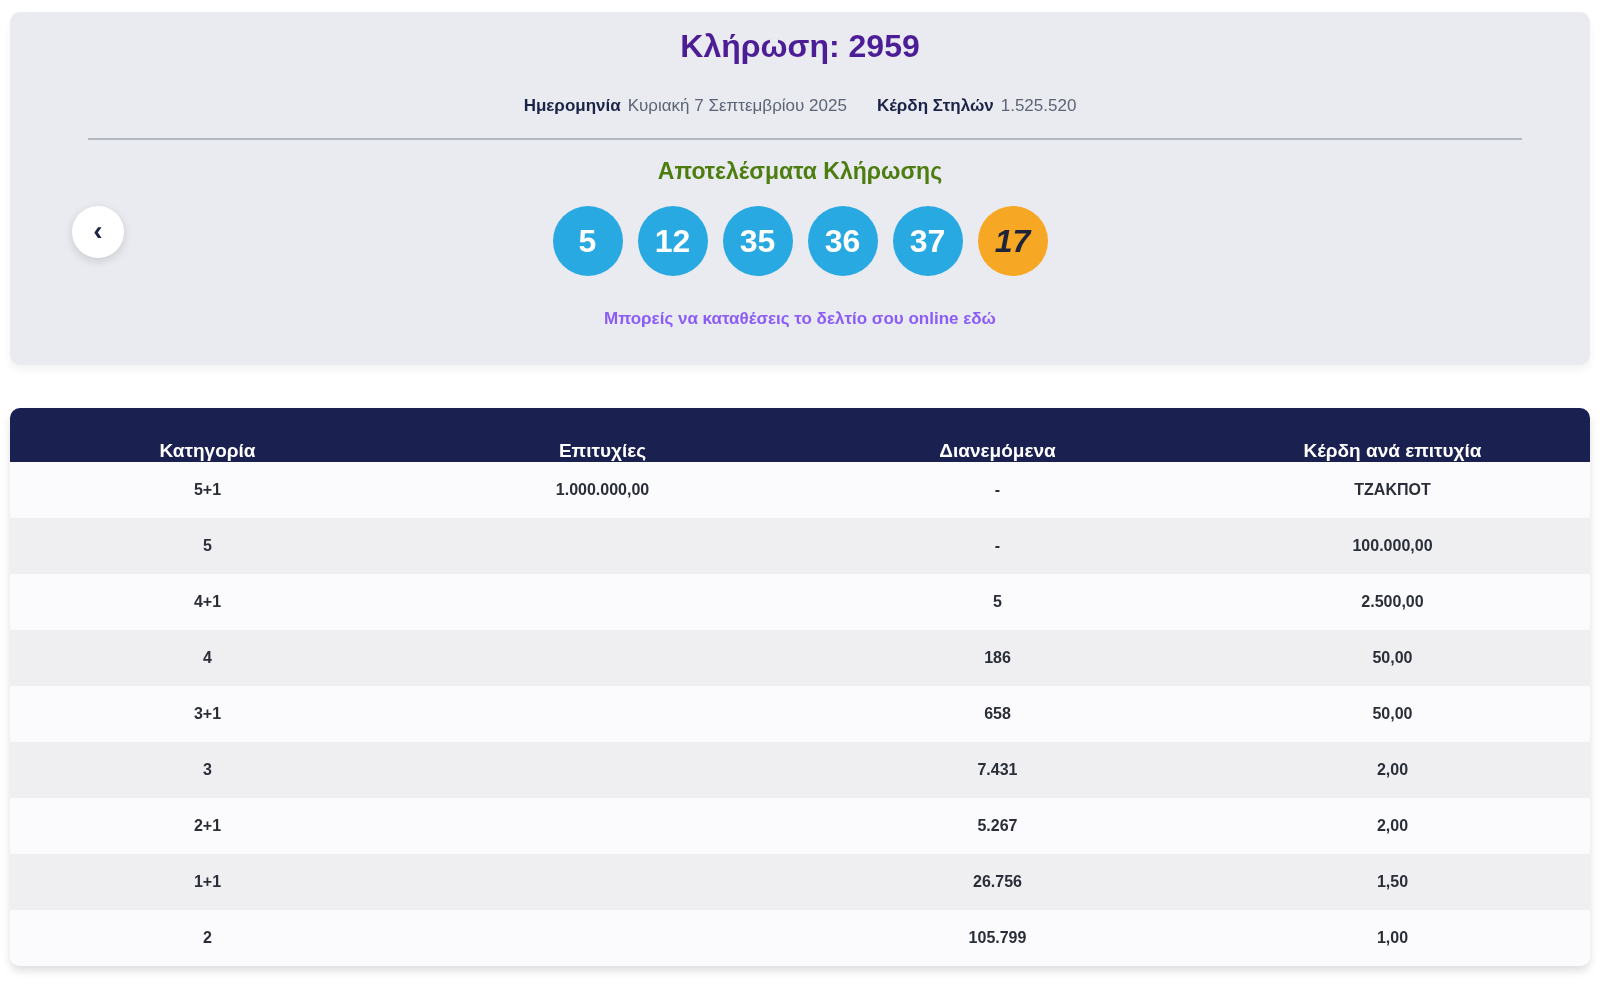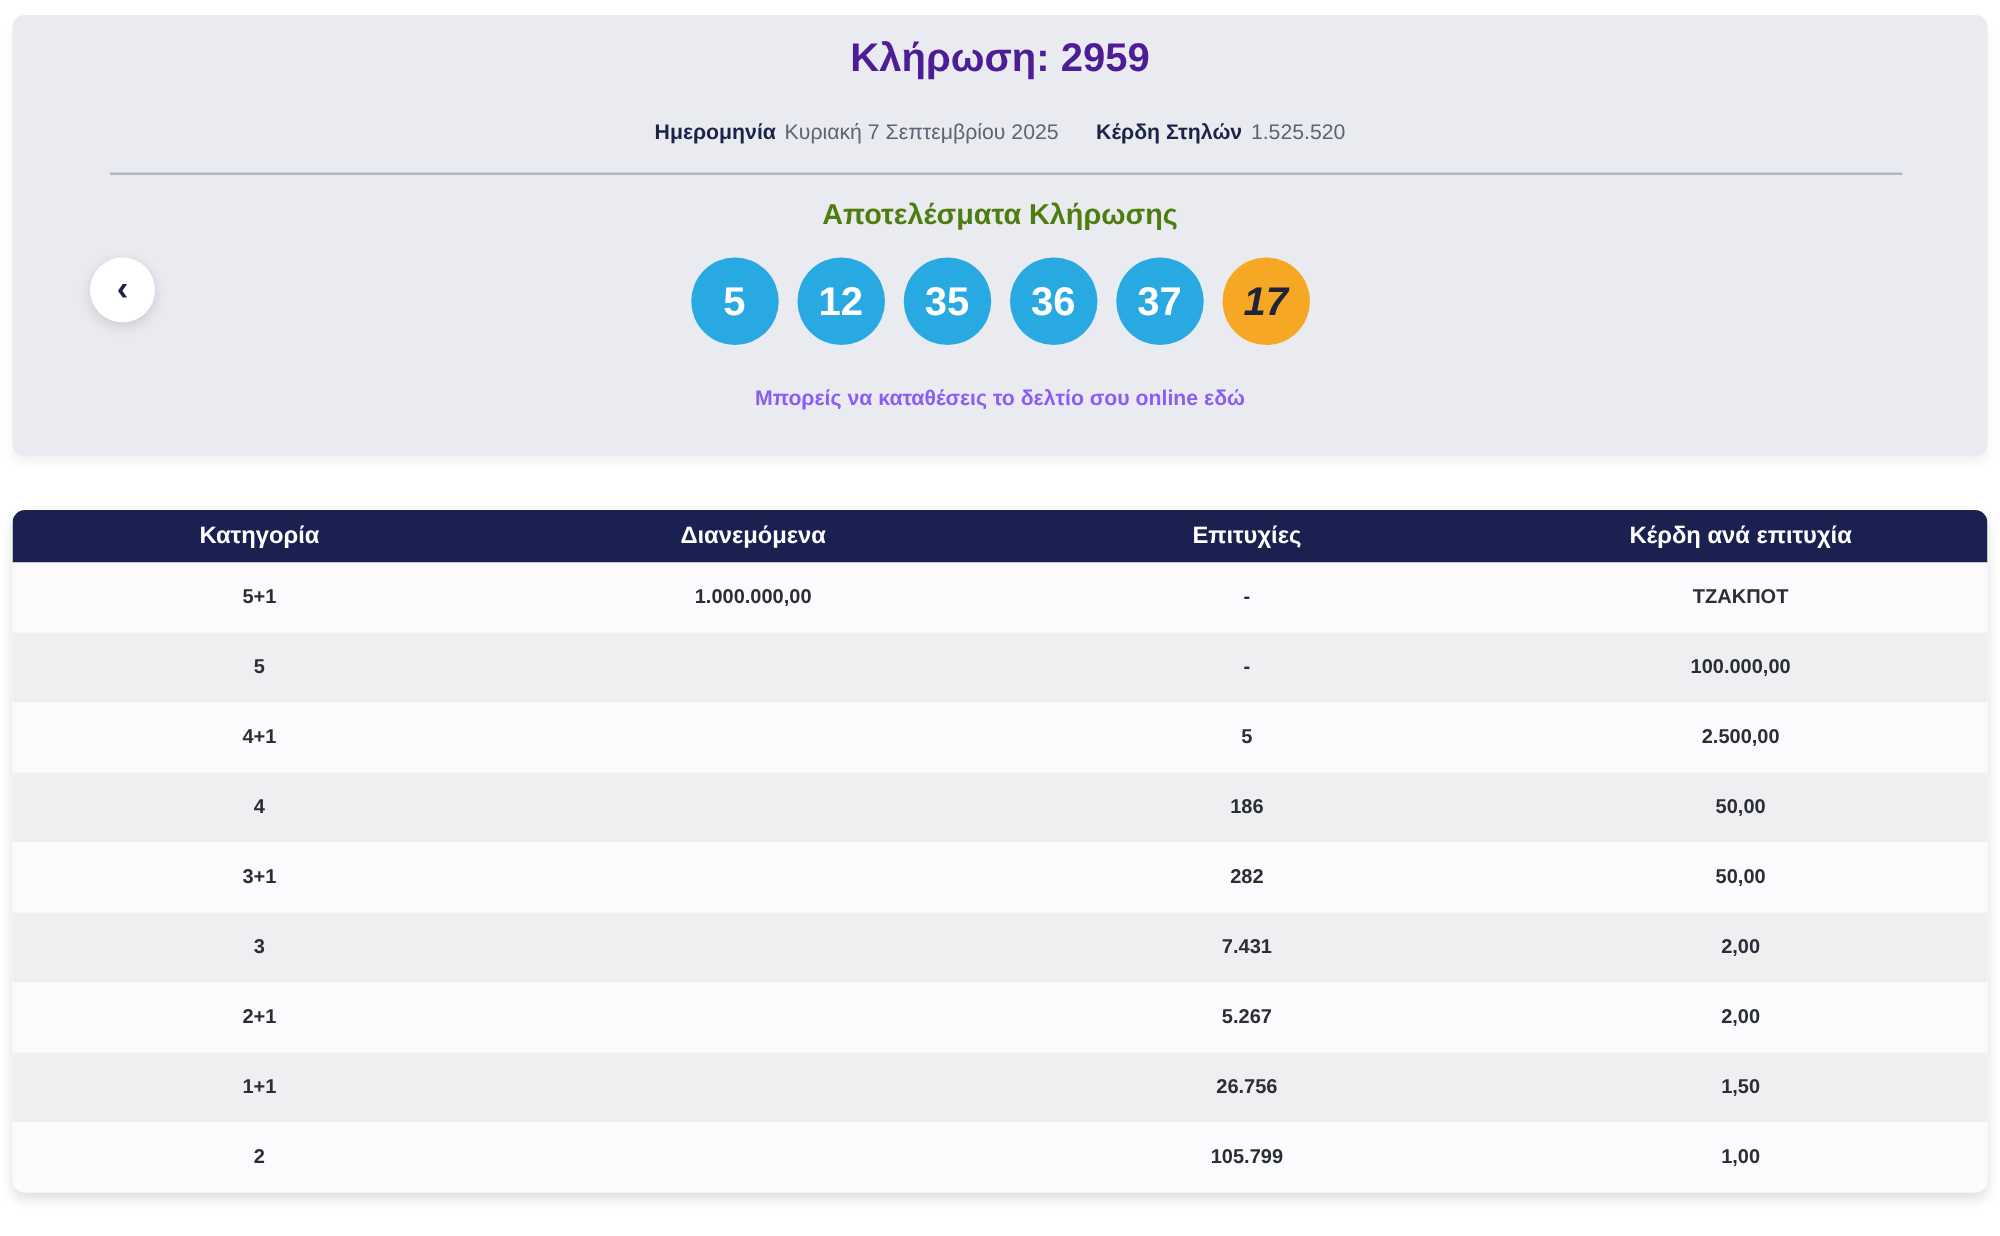--- a/index.html
+++ b/index.html
@@ -91,22 +91,23 @@
 
   
   .results-table {
     margin: 43px 10px 0;
     border-radius: 10px;
     overflow: hidden;
     box-shadow: 0 5px 9px rgba(0,0,0,0.13);
   }
   .thead {
     display: flex;
-    height: 42px;
+    height: 54px;
     background: #1a2150;
+    align-items: flex-end;
   }
   .th {
     flex: 1;
     display: flex; align-items: center; justify-content: center;
     color: #ffffff;
     font-size: 19px;
     font-weight: bold;
   }
   .tr {
     display: flex;
@@ -164,22 +165,22 @@
   <button class="prev-btn">
     <span class="chevron">‹</span>
   </button>
 
 </section>
 
 <section class="results-table">
 
   <div class="thead">
     <div class="th">Κατηγορία</div>
+    <div class="th">Επιτυχίες</div>
     <div class="th">Διανεμόμενα</div>
-    <div class="th">Επιτυχίες</div>
     <div class="th">Κέρδη ανά επιτυχία</div>
   </div>
 
   <div class="tbody">
     <div class="tr">
       <div class="td">5+1</div>
       <div class="td">1.000.000,00</div>
       <div class="td">-</div>
       <div class="td">ΤΖΑΚΠΟΤ</div>
     </div>
@@ -197,21 +198,21 @@
     </div>
     <div class="tr">
       <div class="td">4</div>
       <div class="td"></div>
       <div class="td">186</div>
       <div class="td">50,00</div>
     </div>
     <div class="tr">
       <div class="td">3+1</div>
       <div class="td"></div>
-      <div class="td">282</div>
+      <div class="td">658</div>
       <div class="td">50,00</div>
     </div>
     <div class="tr">
       <div class="td">3</div>
       <div class="td"></div>
       <div class="td">7.431</div>
       <div class="td">2,00</div>
     </div>
     <div class="tr">
       <div class="td">2+1</div>

